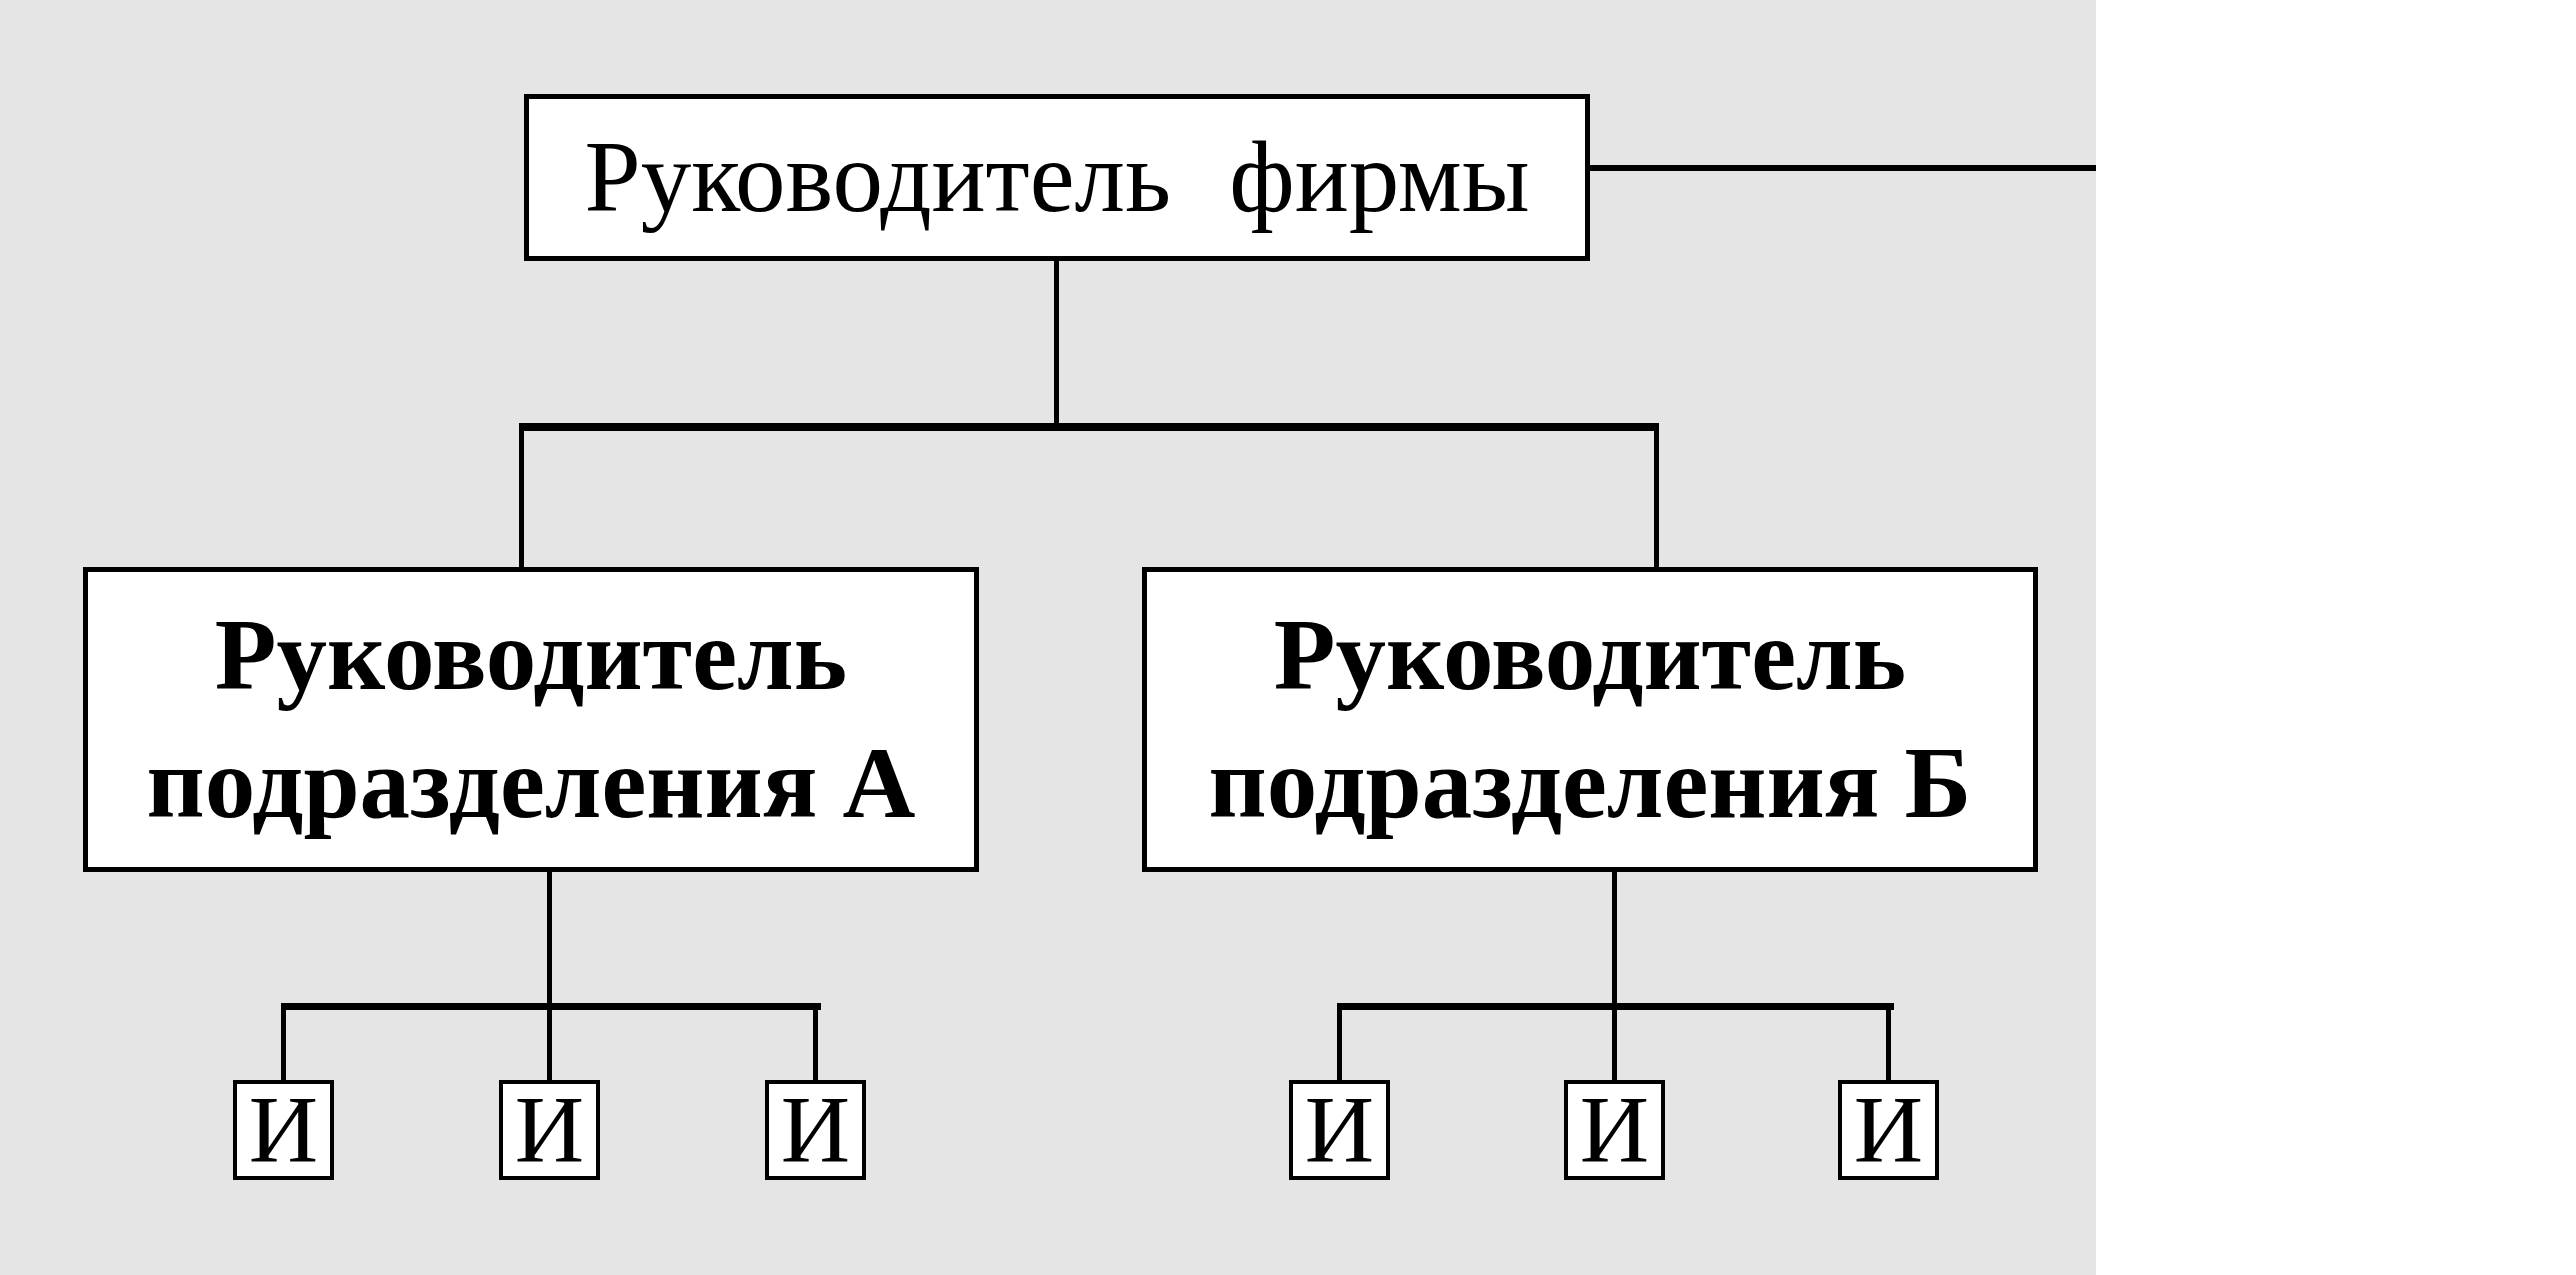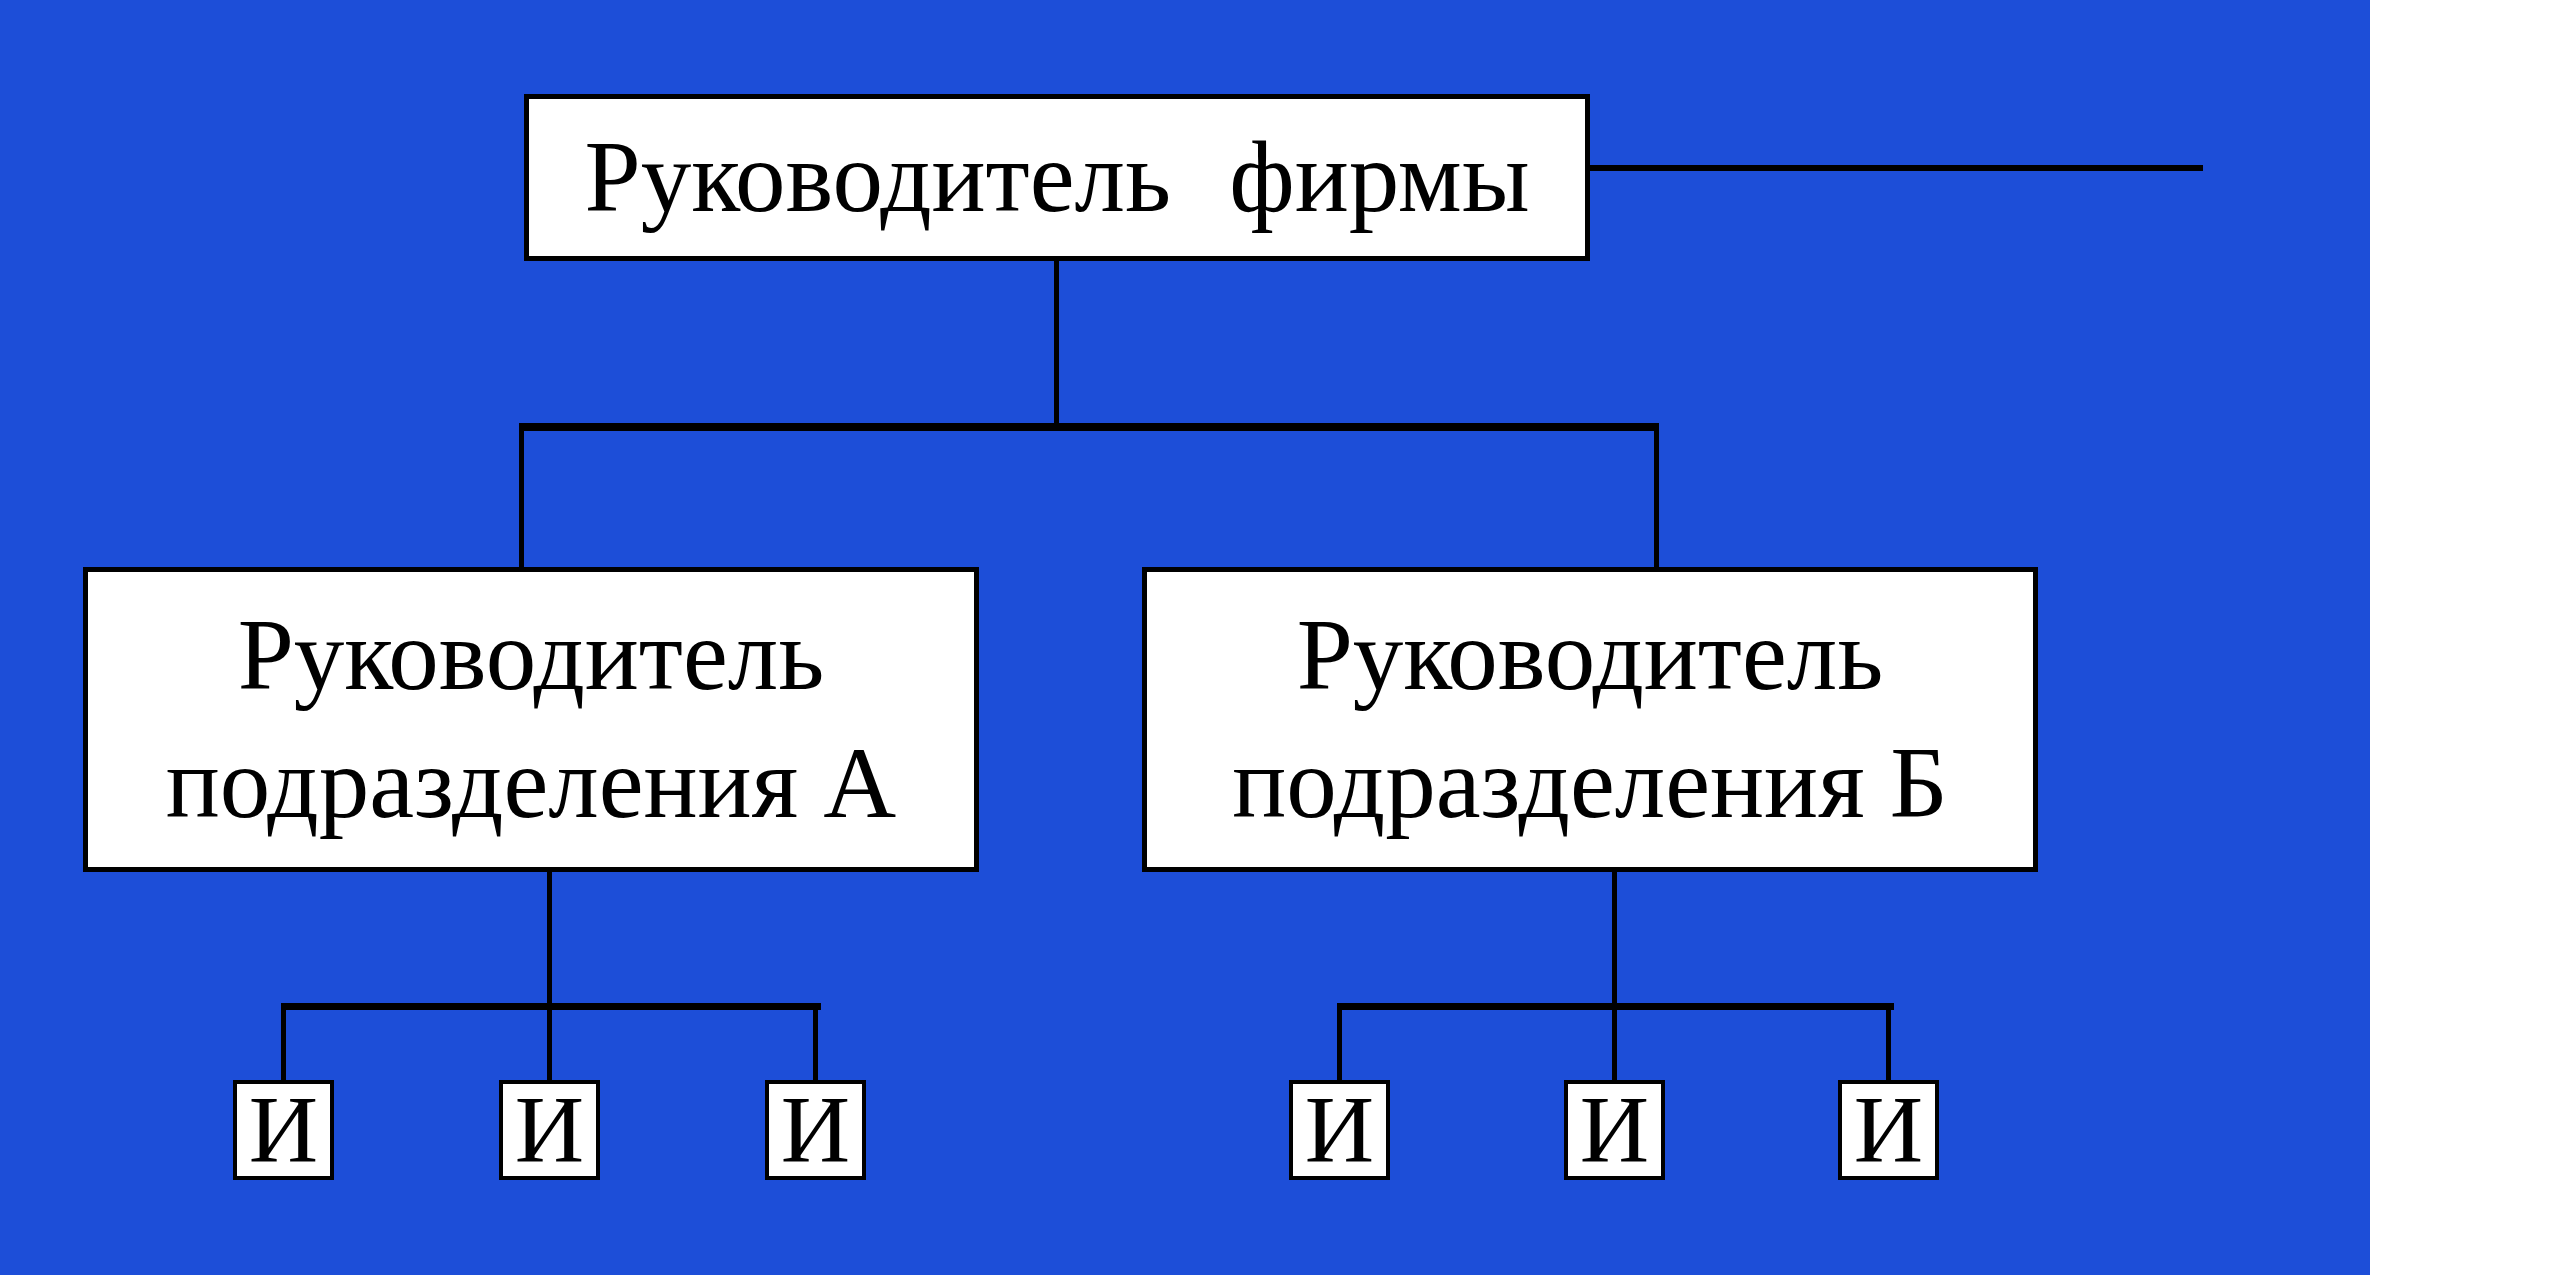--- a/index.html
+++ b/index.html
@@ -2,23 +2,23 @@
 <html style="font-size:13.7px"><head>
 <meta charset="utf-8">
 <style>
   html, body {
     margin: 0;
     padding: 0;
     background: #ffffff;
   }
   .canvas {
     position: relative;
-    width: 2370px;
+    width: 2096px;
     height: 1275px;
-    background: #1d4ed8;
+    background: #e5e5e5;
     font-family: "Liberation Serif", "DejaVu Serif", serif;
     color: #000000;
     overflow: hidden;
   }
   .box {
     position: absolute;
     box-sizing: border-box;
     background: #ffffff;
     border: 5.2px solid #000000;
     display: flex;
@@ -35,20 +35,21 @@
   }
   .node-staff {
     left: 2203px; top: 85px; width: 345px; height: 149px;
     font-size: 101px;
   }
   .node-division {
     top: 567px; width: 896px; height: 305px;
     font-size: 101px;
     flex-direction: column;
     row-gap: 27.5px;
+    font-weight: bold;
   }
   .node-division-a { left: 83px; }
   .node-division-b { left: 1142px; }
   .node-executor {
     top: 1080px; width: 101px; height: 100px;
     border-width: 4.3px;
     font-size: 96px;
   }
   .ex-a1 { left: 233px; }
   .ex-a2 { left: 499px; }

